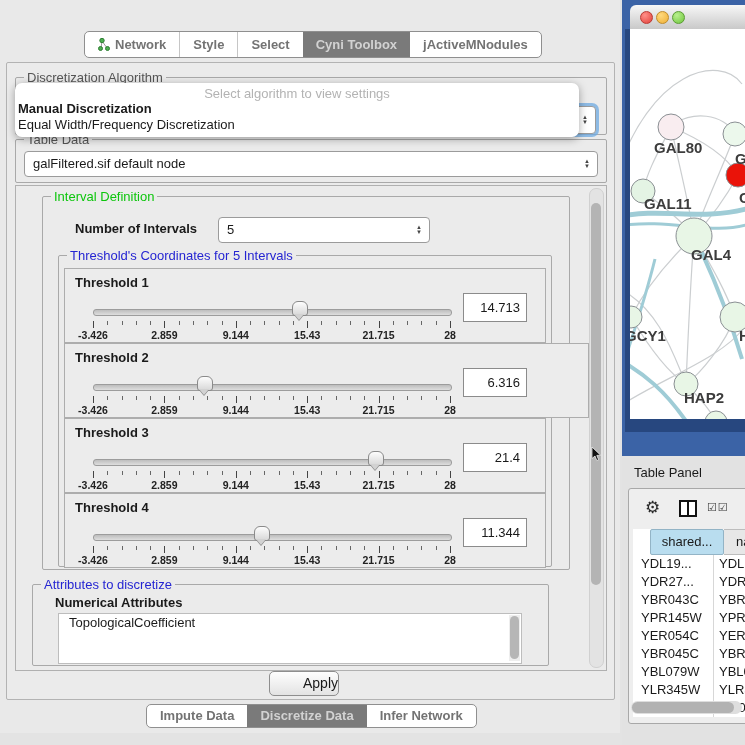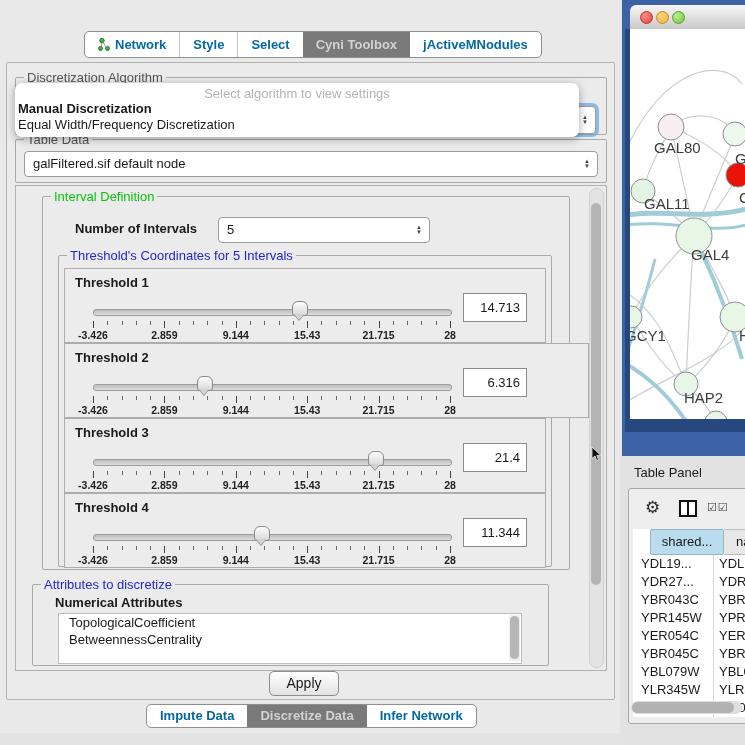--- a/index.html
+++ b/index.html
@@ -11,21 +11,21 @@
   .cp{left:0;top:0;width:620px;height:733px;background:#e9e9e9;}
   .cp-titlebar{left:0;top:0;width:620px;height:22px;
     background:linear-gradient(#f1f1f1,#dadada);border-bottom:1px solid #bcbcbc;}
   .cp-title{left:10px;top:0;line-height:22px;font-size:13px;}
   .float-btn{right:27px;top:6px;width:9px;height:9px;border:1.5px solid #222;background:transparent;}
   .close-btn{right:10px;top:3px;font-size:12px;font-weight:bold;color:#111;}
 
   
   .seg{display:flex;background:#fff;border:1px solid #8f8f8f;border-radius:5px;overflow:hidden;}
   .seg-item{display:flex;align-items:center;padding:0 13px;line-height:23px;font-size:13px;
-    font-weight:bold;color:#0369a1;white-space:nowrap;}
+    font-weight:bold;color:#737373;white-space:nowrap;}
   .seg-item.sep{border-left:1px solid #c6c6c6;}
   .seg-item.sel{background:#7a7a7a;color:#d2d2d2;}
   .top-tabs{left:84px;top:31px;height:25px;}
   .bottom-tabs{left:146px;top:704px;height:22px;}
   .bottom-tabs .seg-item{line-height:22px;}
   .net-ico{width:12px;height:13px;margin-right:5px;}
 
   
   .main-panel{left:6px;top:62px;width:607px;height:636px;background:#ebebeb;
     border:1px solid #b3b3b3;border-radius:2px;}
@@ -83,24 +83,24 @@
     border:1px solid #8b8b8b;font-size:13px;text-align:right;line-height:27px;padding-right:6px;}
 
   
   .attr-list{position:absolute;left:25px;top:28px;width:462px;height:49px;background:#fff;
     border:1px solid #bdbdbd;overflow:hidden;}
   .attr-list .item{font-size:13px;line-height:17px;padding-left:10px;white-space:nowrap;}
   .attr-sb{position:absolute;right:1px;top:1px;width:11px;height:46px;background:#eee;}
   .attr-sb .t{position:absolute;left:1px;top:1px;width:9px;height:43px;background:#b6b6b6;border-radius:5px;}
 
   .apply-btn{left:262px;top:608px;width:68px;height:23px;background:linear-gradient(#fefefe,#e3e3e3);
-    border:1px solid #8e8e8e;border-radius:5px;font-size:14px;text-align:center;line-height:22px;}
-
-  
-  .netwin{left:622px;top:0;width:123px;height:456px;background:#3b63a6;}
+    border:1px solid #8e8e8e;border-radius:5px;font-size:14px;text-align:right;line-height:22px;}
+
+  
+  .netwin{left:622px;top:0;width:123px;height:456px;background:#3b63a6;font-weight:bold;}
   .net-titlebar{left:8px;top:5px;right:0;height:24px;
     background:linear-gradient(#f7f7f7,#c9c9c9);border-bottom:1px solid #9a9a9a;
     border-radius:6px 0 0 0;}
   .light{position:absolute;top:6px;width:11px;height:11px;border-radius:50%;}
   .light.r{left:10px;background:radial-gradient(circle at 35% 30%,#ff9089,#e2403a);border:1px solid #b93a33;}
   .light.y{left:26px;background:radial-gradient(circle at 35% 30%,#ffd97d,#eeaf35);border:1px solid #c08c2a;}
   .light.g{left:42px;background:radial-gradient(circle at 35% 30%,#b9f08e,#6fc63d);border:1px solid #5a9c33;}
   .net-canvas{left:8px;top:29px;right:0;height:390px;background:#fff;overflow:hidden;}
   .net-frame-l{left:3px;top:29px;width:5px;height:390px;background:#27477f;}
   .net-frame-b{left:3px;top:419px;right:0;height:13px;background:#27477f;}
@@ -308,21 +308,20 @@
             <div class="thr-value">11.344</div>
           </div>
         </div>
       </div>
 
       <div class="group" style="left:16px;top:398px;width:515px;height:80px;">
         <span class="group-label lbl-blue">Attributes to discretize</span>
         <span class="abs bold13" style="left:22px;top:10px;">Numerical Attributes</span>
         <div class="attr-list">
           <div class="item">TopologicalCoefficient</div>
-          <div class="item">BetweennessCentrality</div>
           <div class="attr-sb">
               <div class="t"></div>
             </div>
         </div>
       </div>
 
       <div class="abs vsb-track">
         <div class="abs vsb-thumb"></div>
       </div>
     </div>

